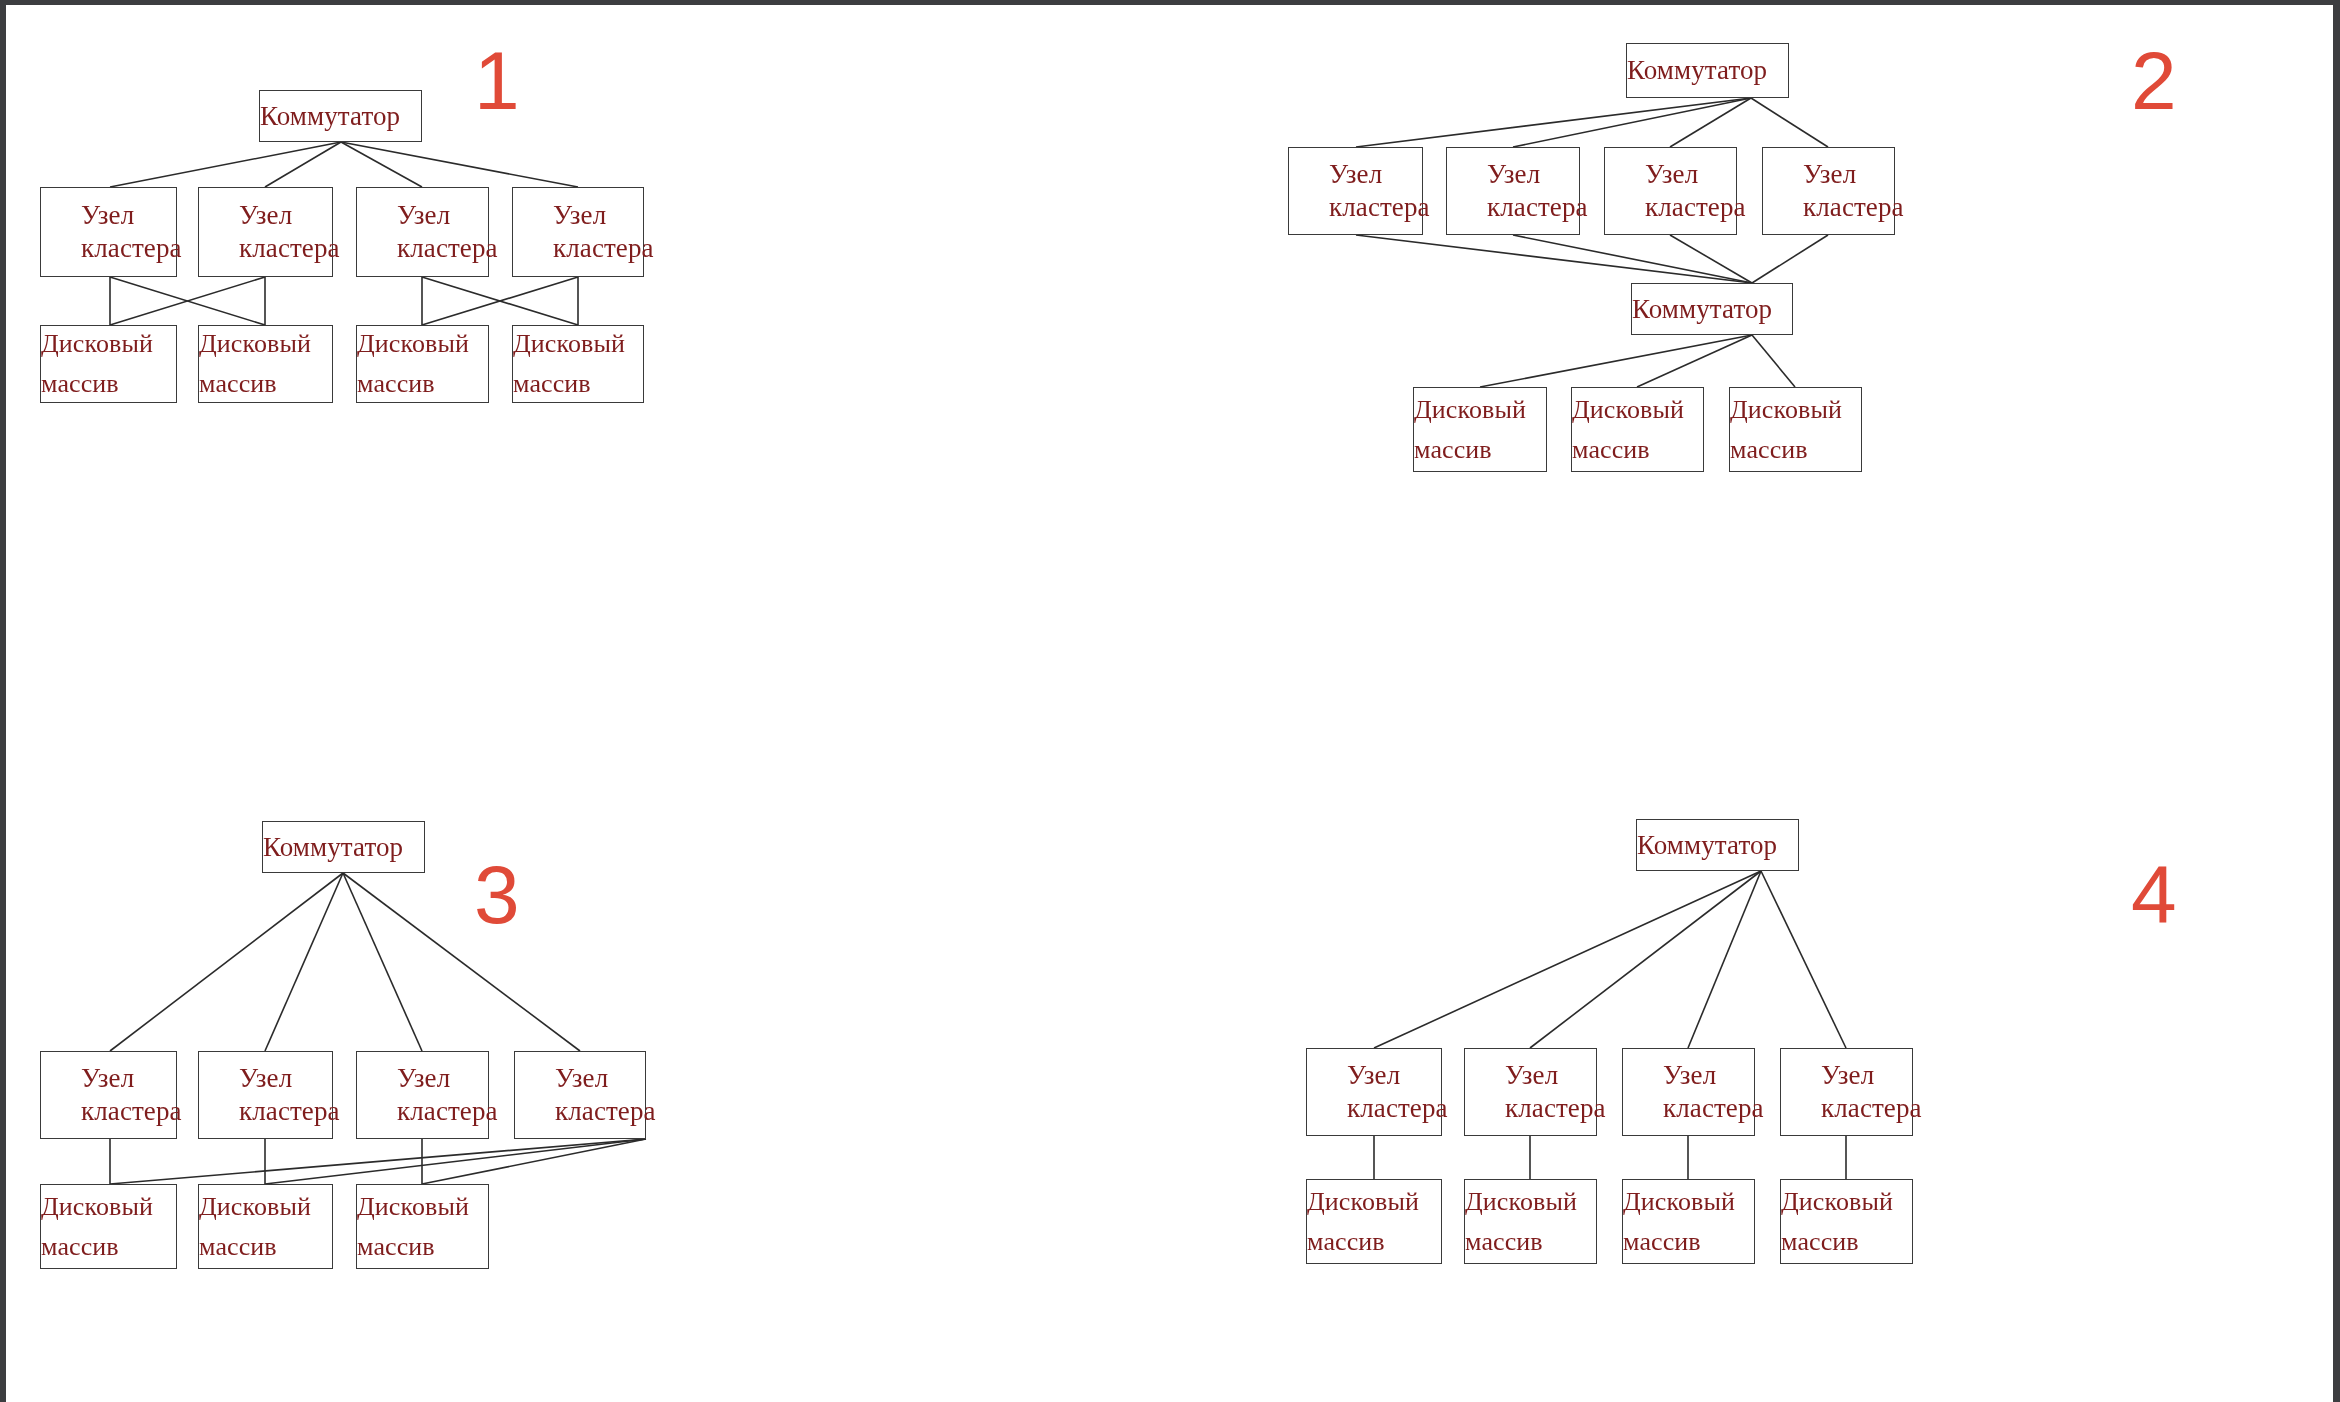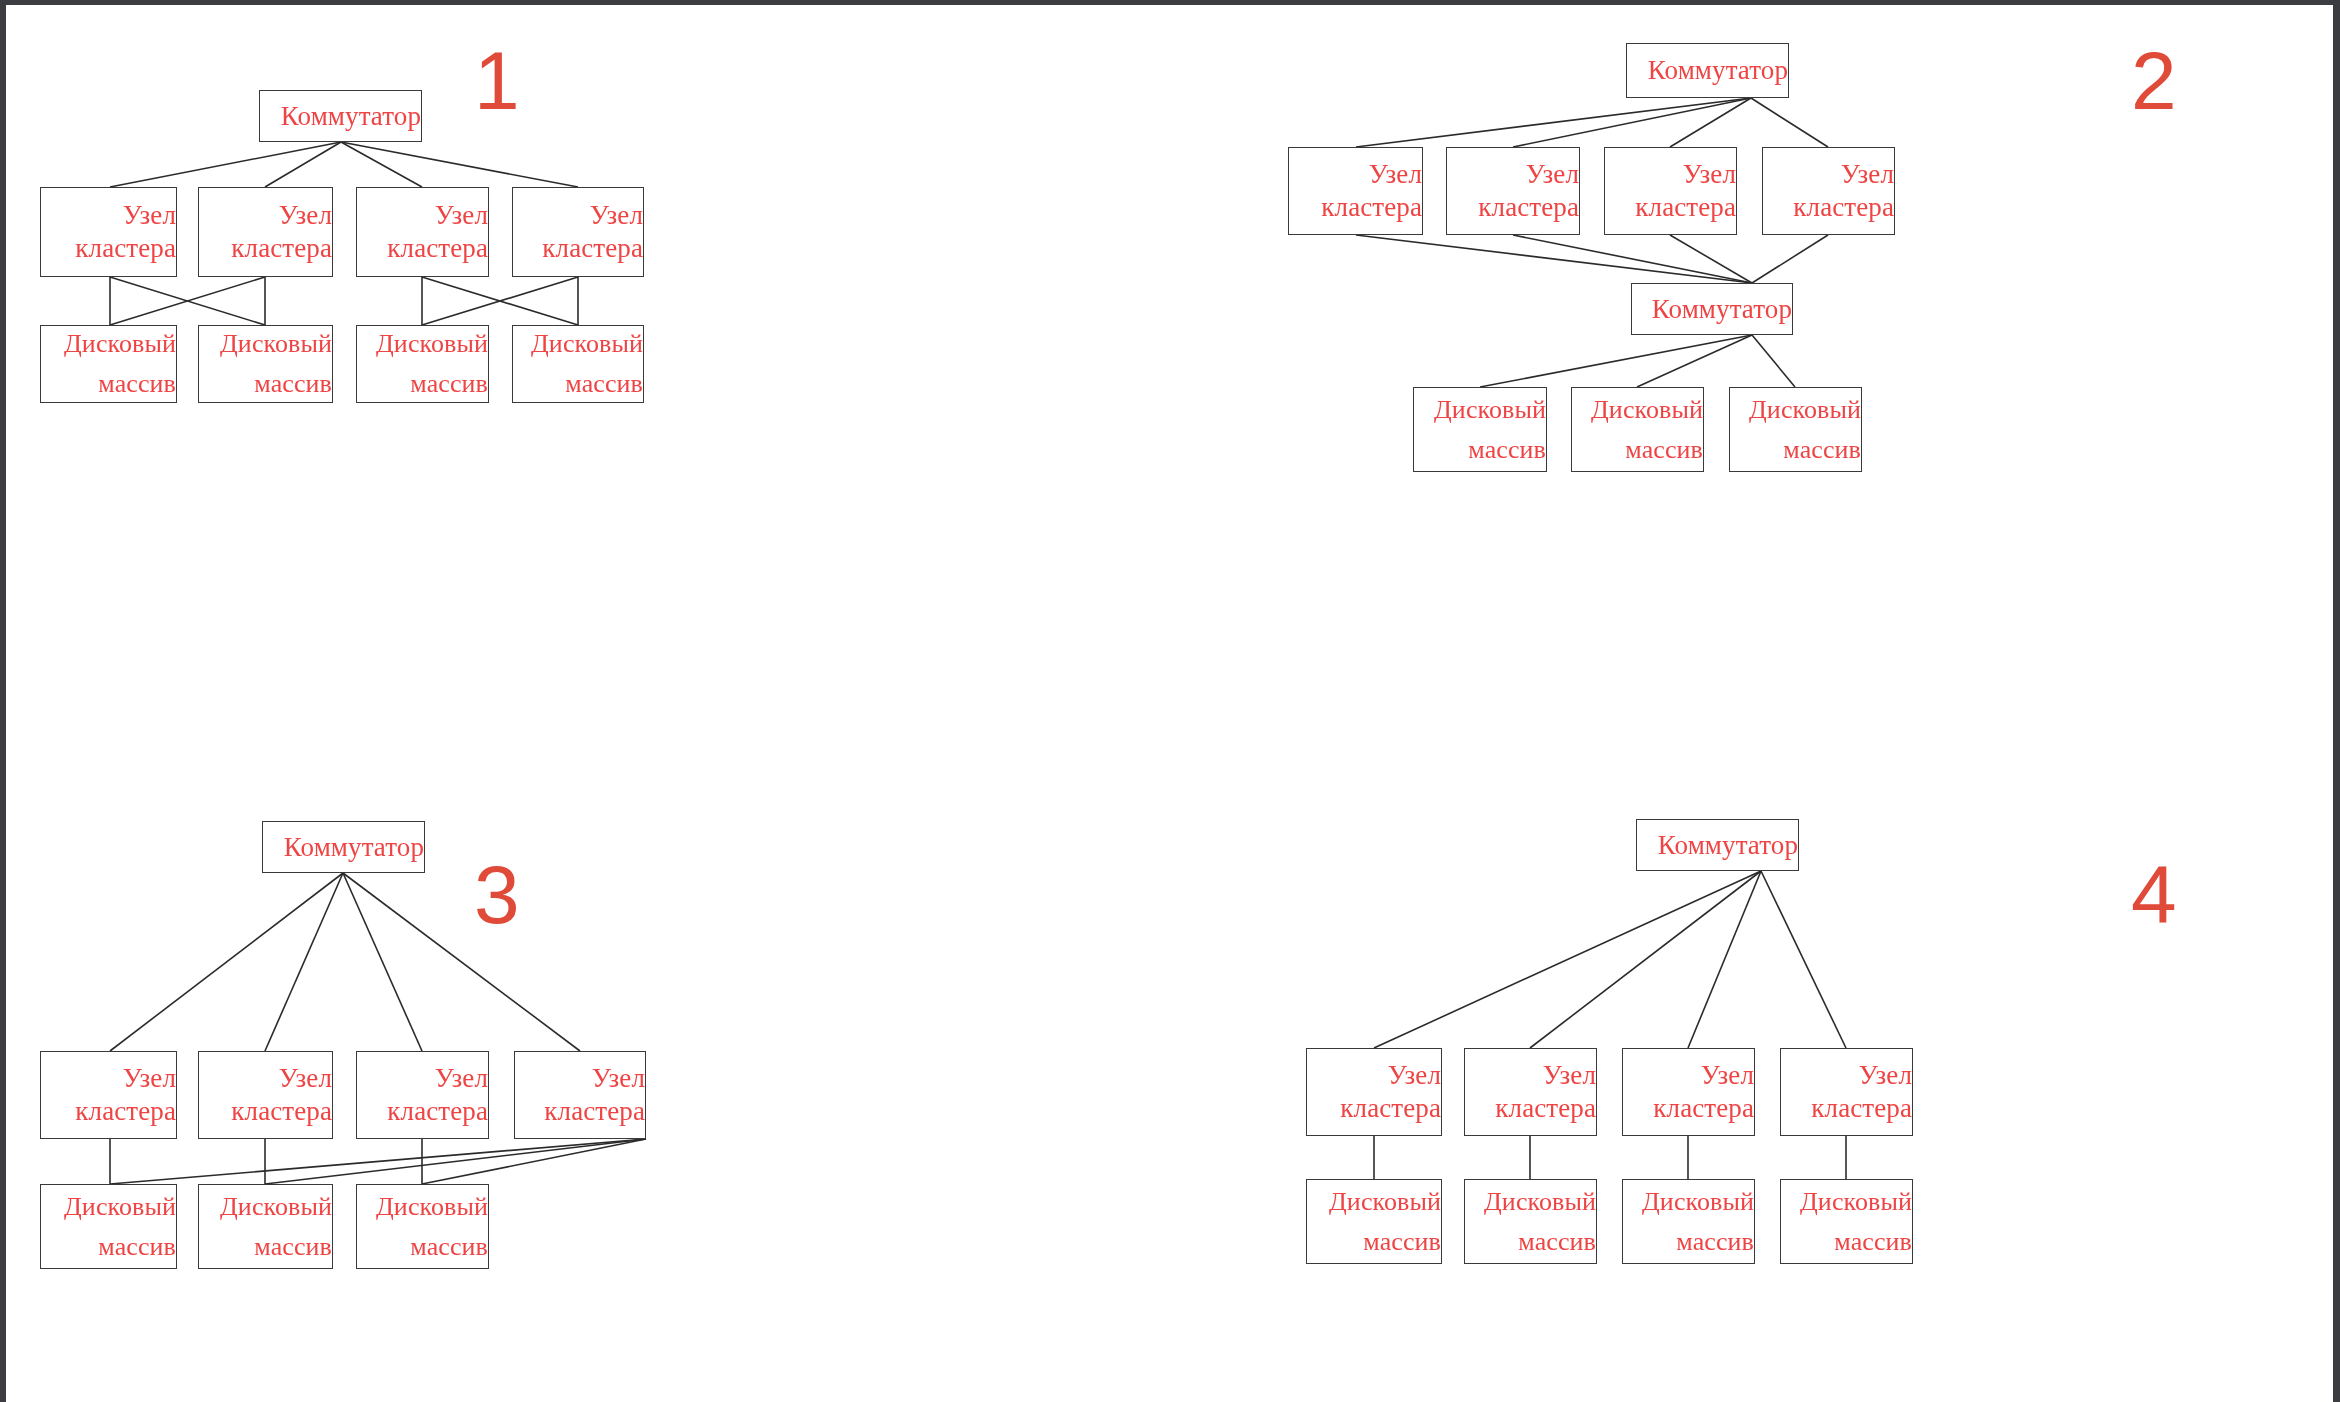--- a/index.html
+++ b/index.html
@@ -45,31 +45,31 @@
     stroke-width: 1.6;
   }
 
   .node-box {
     position: absolute;
     box-sizing: border-box;
     border: 1.6px solid #3a3a3a;
     background: #ffffff;
     display: flex;
     flex-direction: column;
-    align-items: flex-end;
+    align-items: flex-start;
     justify-content: center;
     text-align: center;
-    color: #ef4444;
+    color: #7f1d1d;
     line-height: 1.22;
     letter-spacing: 0.1px;
   }
   .node-box .ln { display: block; white-space: nowrap; }
 
   .box-switch { font-size: 27px; }
-  .box-node   { font-size: 27px; }
+  .box-node   { font-size: 27px; padding-left: 40px; }
   .box-disk   { font-size: 26px; gap: 8px; }
 
   .figure-number {
     position: absolute;
     color: #e04a38;
     font-family: "Liberation Sans", "DejaVu Sans", sans-serif;
     font-size: 82px;
     font-weight: 400;
     line-height: 1;
     letter-spacing: 0;

